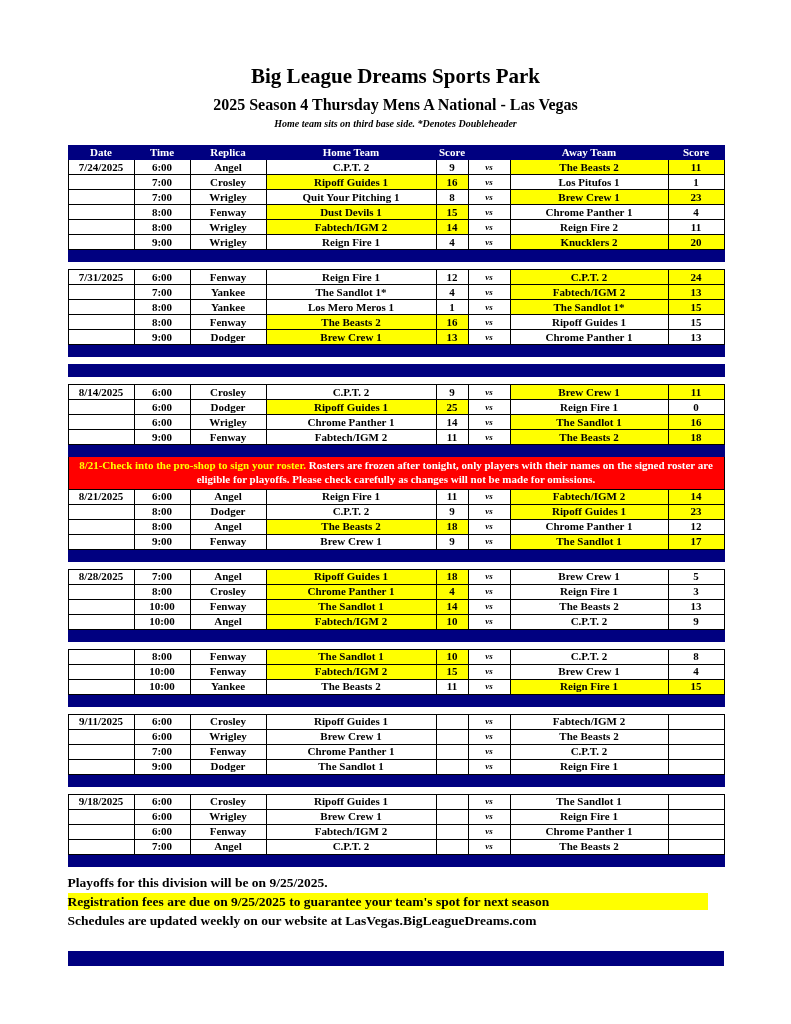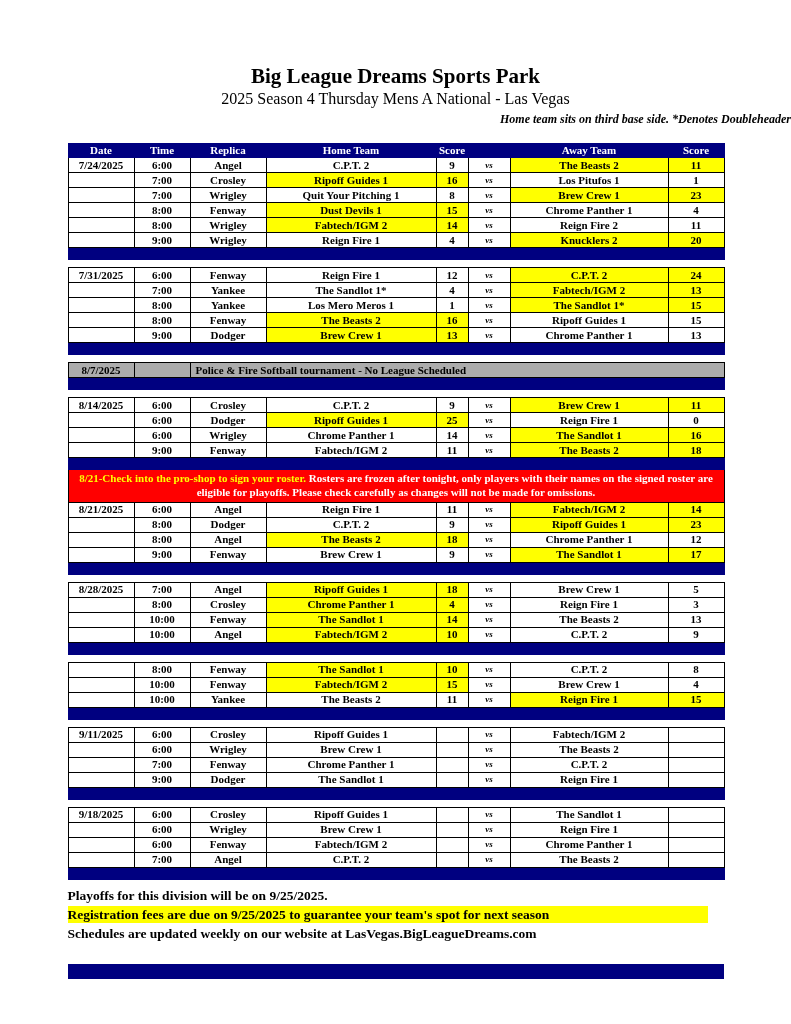--- a/index.html
+++ b/index.html
@@ -9,22 +9,22 @@
     --gray:#ACACAC;
   }
   *{box-sizing:border-box;}
   html,body{margin:0;padding:0;background:#fff;}
   .page{
     width:791px;height:1024px;overflow:hidden;background:#fff;color:#000;
     font-family:"Liberation Serif", serif;
   }
   .header-block{text-align:center;padding-top:64px;}
   .title{font-size:21px;font-weight:bold;line-height:1.2;margin:0;}
-  .subtitle{font-size:16px;font-weight:normal;margin:1px 0 0;}
-  .note{font-size:12px;font-weight:bold;font-style:italic;margin:4px 0 8px;text-align:right;}
+  .subtitle{font-size:16px;font-weight:bold;margin:7px 0 0;}
+  .note{font-size:10px;font-weight:bold;font-style:italic;margin:4px 0 8px;}
   .content{width:656px;margin:16px auto;}
   table.sched{border-collapse:collapse;table-layout:fixed;width:656px;font-size:11px;font-weight:bold;}
   .sched td,.sched th{
     border:1px solid #000;padding:0 2px;text-align:center;height:15px;line-height:13px;
     overflow:hidden;white-space:nowrap;
   }
   .sched thead th{background:var(--navy);color:#fff;border:1px solid var(--navy);height:14px;font-size:11px;}
   td.c-vs{font-style:italic;font-size:9px;}
   td.win{background:var(--yellow);}
   tr.sep td{background:var(--navy);border:1px solid var(--navy);height:12px;}
@@ -192,25 +192,20 @@
             <td class="c-vs">vs</td>
             <td class="c-team">Chrome Panther 1</td>
             <td class="c-score">13</td>
           </tr>
           <tr class="sep">
             <td class="c-sep" colspan="8"></td>
           </tr>
           <tr class="gap">
             <td class="c-gap" colspan="8"></td>
           </tr>
-          <tr class="notice">
-            <td class="c-date">8/7/2025</td>
-            <td class="c-time"></td>
-            <td class="c-notice-text" colspan="6">Police &amp; Fire Softball tournament - No League Scheduled</td>
-          </tr>
           <tr class="sep">
             <td class="c-sep" colspan="8"></td>
           </tr>
           <tr class="gap">
             <td class="c-gap" colspan="8"></td>
           </tr>
           <tr class="game">
             <td class="c-date">8/14/2025</td>
             <td class="c-time">6:00</td>
             <td class="c-replica">Crosley</td>

